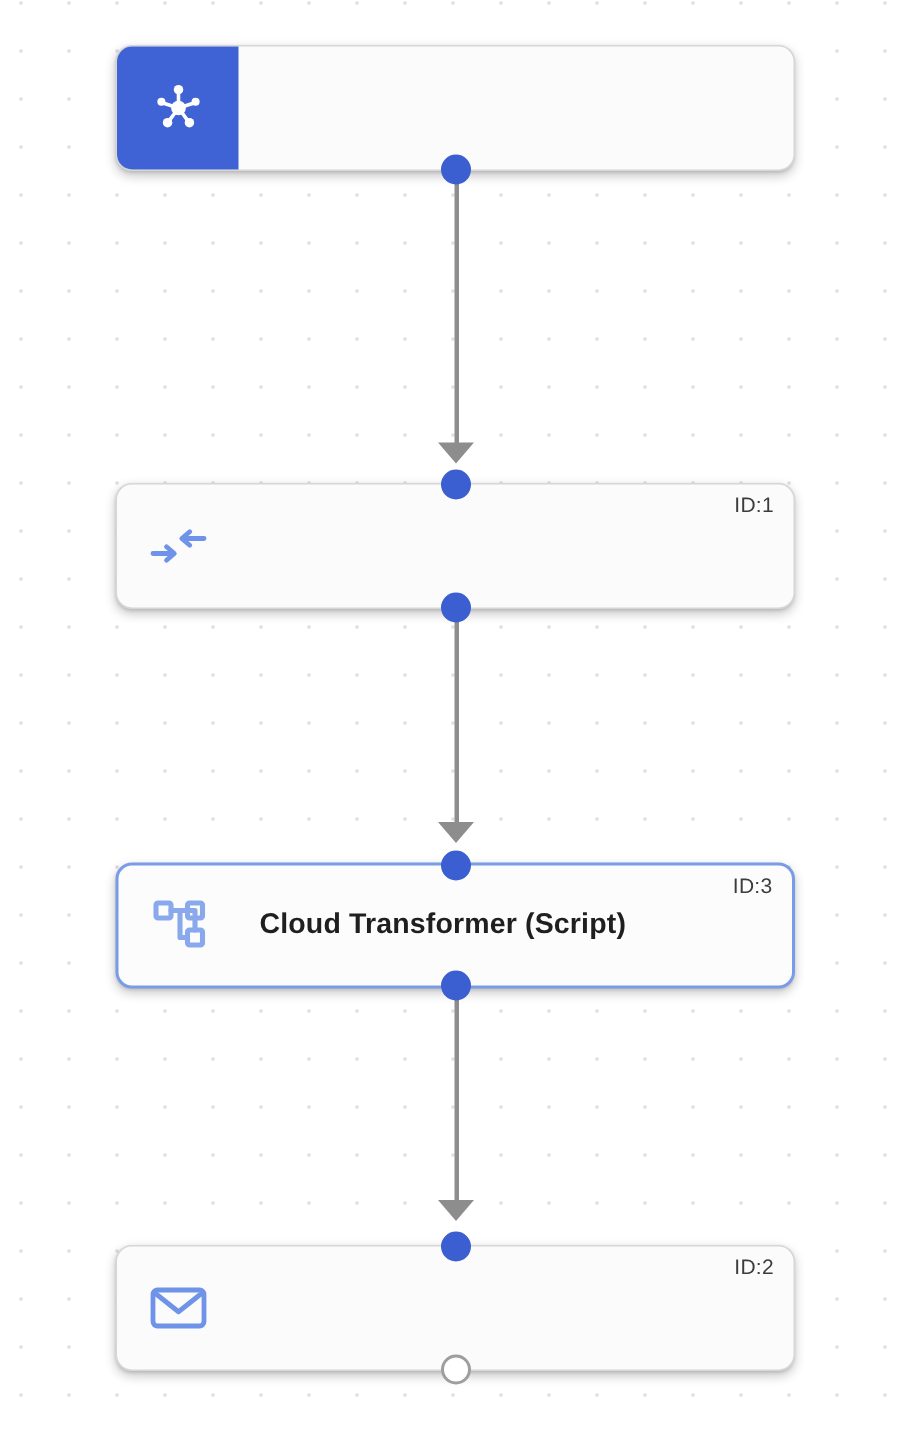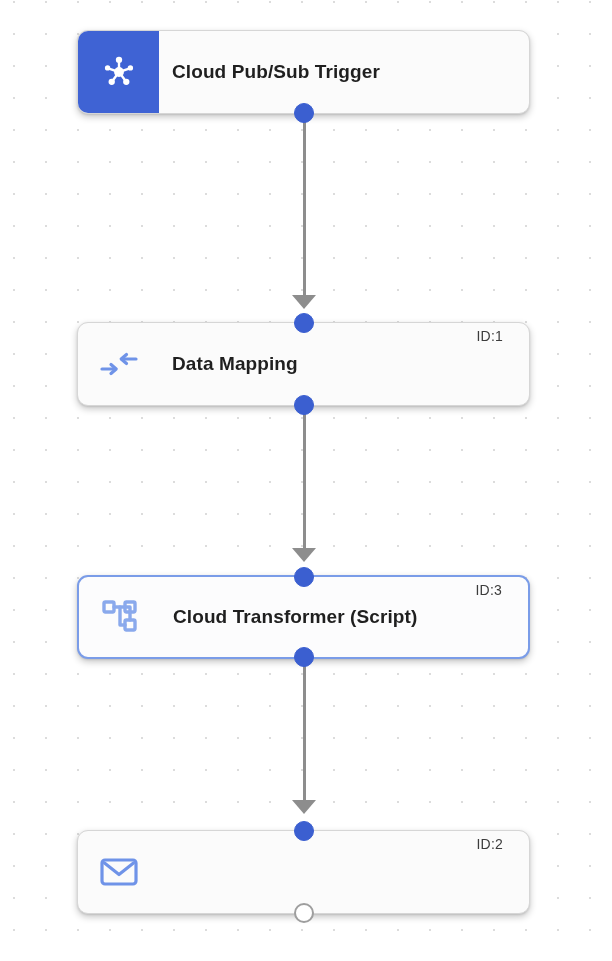--- a/index.html
+++ b/index.html
@@ -97,21 +97,21 @@
     font-weight: bold;
     color: #1f1f1f;
     letter-spacing: 0.1px;
     white-space: nowrap;
     padding-left: 13px;
   }
 
   .node-id {
     position: absolute;
     top: 5px;
-    right: 26px;
+    right: 13px;
     font-size: 14px;
     font-weight: normal;
     color: #3c3c3c;
     letter-spacing: 0.2px;
   }
 
   
   .handle {
     position: absolute;
     left: 50%;
@@ -165,40 +165,35 @@
         </g>
         <g stroke="#ffffff" stroke-width="1.5" stroke-linecap="round">
           <line x1="12" y1="12" x2="12" y2="5.6"></line>
           <line x1="12" y1="12" x2="17.9" y2="10.1"></line>
           <line x1="12" y1="12" x2="6.1" y2="10.1"></line>
           <line x1="12" y1="12" x2="15.6" y2="16.9"></line>
           <line x1="12" y1="12" x2="8.4" y2="16.9"></line>
         </g>
       </svg>
     </div>
-    <div class="node-body">
-      <span class="node-title">Cloud Pub/Sub Trigger</span>
-      <span class="node-id"></span>
-    </div>
     <div class="handle filled bottom"></div>
   </div>
 
   <div class="node" style="top:322px;">
     <div class="node-icon-panel">
       <svg class="glyph" width="42" height="32" viewBox="0 0 42 32">
         <g fill="none" stroke="#6f93e8" stroke-width="3.2" stroke-linecap="round" stroke-linejoin="round">
           <line x1="4" y1="21" x2="17" y2="21"></line>
           <polyline points="13,16.5 18.2,21 13,25.5"></polyline>
           <line x1="38" y1="11" x2="24" y2="11"></line>
           <polyline points="28.5,6.5 23.2,11 28.5,15.5"></polyline>
         </g>
       </svg>
     </div>
     <div class="node-body">
-      <span class="node-title">Data Mapping</span>
       <span class="node-id">ID:1</span>
     </div>
     <div class="handle filled top"></div>
     <div class="handle filled bottom"></div>
   </div>
 
   <div class="node selected" style="top:575px;">
     <div class="node-icon-panel">
       <svg class="glyph" width="38" height="36" viewBox="0 0 38 36">
         <g fill="none" stroke="#8aa9ec" stroke-width="3.4">

